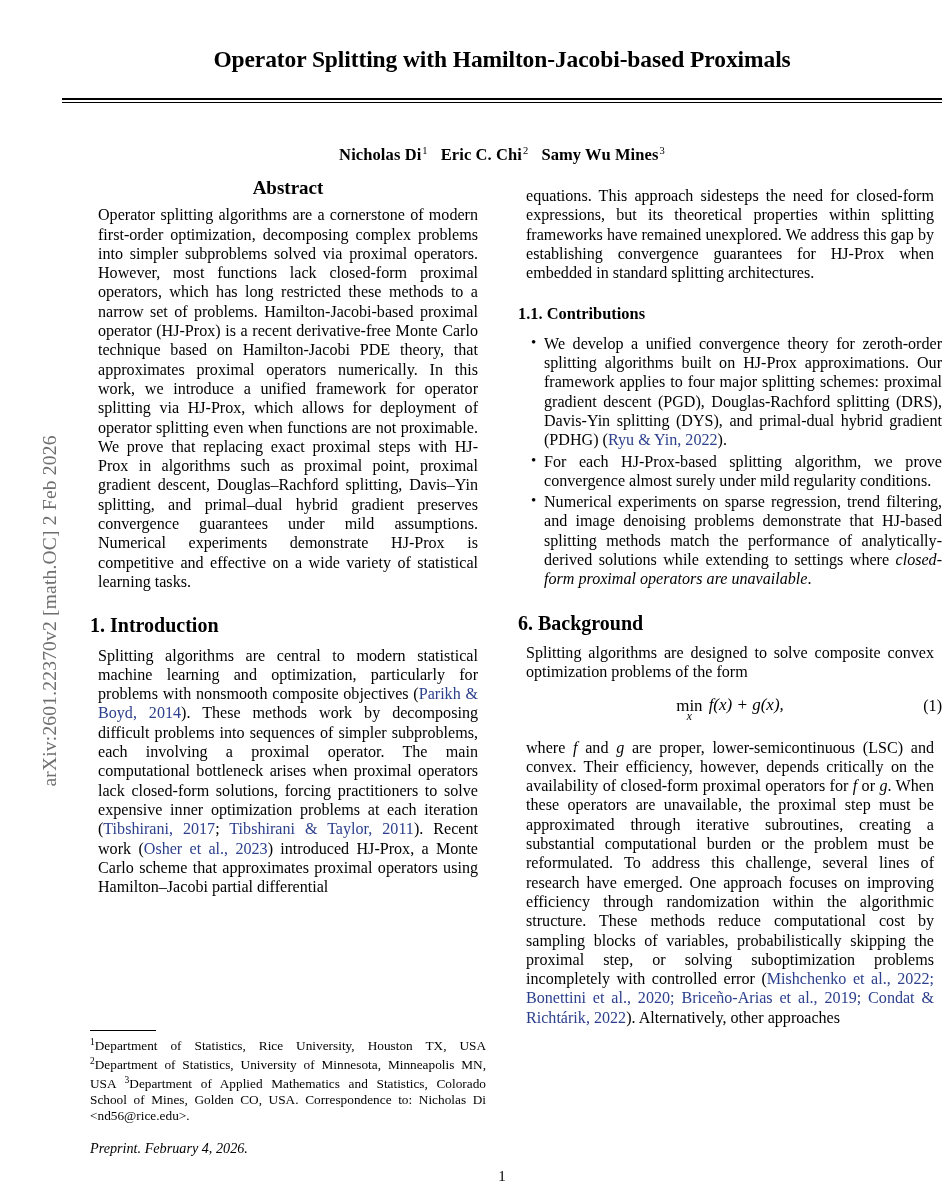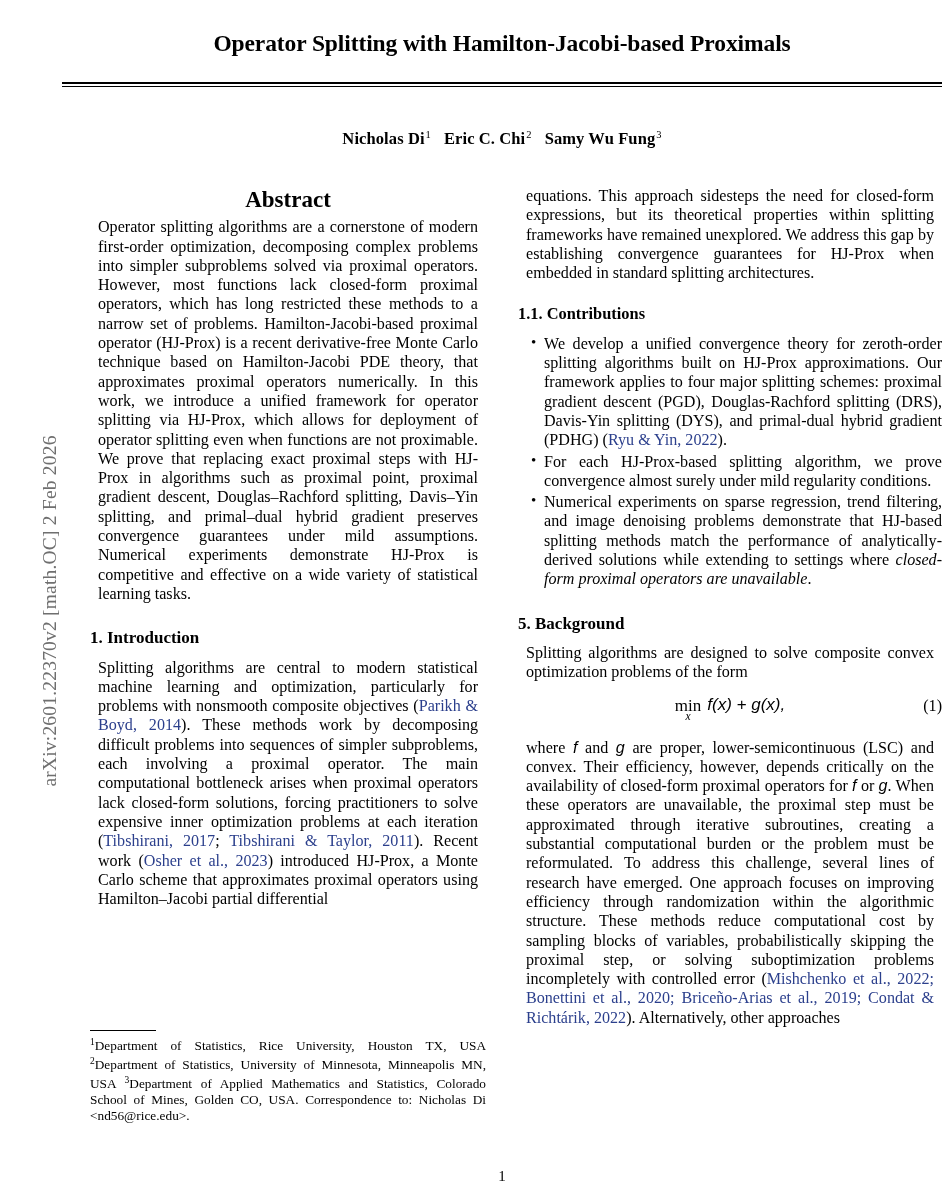--- a/index.html
+++ b/index.html
@@ -40,21 +40,21 @@
     width: 880px;
     height: 1200px;
   }
 
   
   .title {
     text-align: center;
     font-weight: bold;
     font-size: 23.5px;
     letter-spacing: -0.1px;
-    margin-top: 29px;
+    margin-top: 45px;
     line-height: 1.2;
   }
   .rule-double {
     margin-top: 25px;
     border-top: 2.0px solid #000;
     border-bottom: 1.0px solid #000;
     height: 1.6px;
     width: 880px;
   }
 
@@ -90,41 +90,41 @@
     text-align: justify;
     text-justify: inter-word;
     hyphens: manual;
   }
   .col-left  { left: 28px; }
   .col-right { left: 456px; width: 424px; }
 
   .abstract-head {
     text-align: center;
     font-weight: bold;
-    font-size: 23px;
-    margin: 12px 0 8px 0;
+    font-size: 19px;
+    margin: 0 0 8px 0;
   }
   p { margin: 8px; }
 
   .sec-head {
     font-weight: bold;
-    font-size: 17px;
+    font-size: 20px;
     margin: 25px 0 10px 0;
     text-align: left;
   }
   .subsec-head {
     font-weight: bold;
     font-size: 16.4px;
     margin: 22px 0 10px 0;
     text-align: left;
   }
   .cite { color: #2b3f8c; }
   .ital { font-style: italic; }
   .mathit {
-    font-family: Liberation Sans, sans-serif;
+    font-family: Liberation Serif, serif;
     font-style: italic;
   }
 
   ul.bullets {
     margin: 9px 0 0 0;
     padding: 0 0 0 15px;
     list-style: none;
   }
   ul.bullets li {
     position: relative;
@@ -216,21 +216,21 @@
 
 <div class="arxiv-stamp">arXiv:2601.22370v2  [math.OC]  2 Feb 2026</div>
 
 <div class="page">
 
   <div class="title">Operator Splitting with Hamilton-Jacobi-based Proximals</div>
 
   <div class="rule-double"></div>
 
   <div class="authors">
-    <span><span>Nicholas Di</span><span class="sup">1</span></span><span class="gap"></span><span><span>Eric C. Chi</span><span class="sup">2</span></span><span class="gap"></span><span><span>Samy Wu Fung</span><span class="sup">3</span></span>
+    <span><span>Nicholas Di</span><span class="sup">1</span></span><span class="gap"></span><span><span>Eric C. Chi</span><span class="sup">2</span></span><span class="gap"></span><span><span>Samy Wu Mines</span><span class="sup">3</span></span>
   </div>
 
   <div class="columns">
 
     <div class="col col-left">
 
       <div class="abstract-head">Abstract</div>
       <p>Operator splitting algorithms are a cornerstone of modern first-order optimization, decomposing complex problems into simpler subproblems solved via proximal operators. However, most functions lack closed-form proximal operators, which has long restricted these methods to a narrow set of problems. Hamilton-Jacobi-based proximal operator (HJ-Prox) is a recent derivative-free Monte Carlo technique based on Hamilton-Jacobi PDE theory, that approximates proximal operators numerically. In this work, we introduce a unified framework for operator splitting via HJ-Prox, which allows for deployment of operator splitting even when functions are not proximable. We prove that replacing exact proximal steps with HJ-Prox in algorithms such as proximal point, proximal gradient descent, Douglas–Rachford splitting, Davis–Yin splitting, and primal–dual hybrid gradient preserves convergence guarantees under mild assumptions. Numerical experiments demonstrate HJ-Prox is competitive and effective on a wide variety of statistical learning tasks.</p>
 
       <div class="sec-head">1. Introduction</div>
@@ -245,35 +245,36 @@
 
       <div class="subsec-head">1.1. Contributions</div>
 
 
       <ul class="bullets">
         <li><span>We develop a unified convergence theory for zeroth-order splitting algorithms built on HJ-Prox approximations. Our framework applies to four major splitting schemes: proximal gradient descent (PGD), Douglas-Rachford splitting (DRS), Davis-Yin splitting (DYS), and primal-dual hybrid gradient (PDHG) (</span><span class="cite">Ryu &amp; Yin, 2022</span><span>).</span></li>
         <li><span>For each HJ-Prox-based splitting algorithm, we prove convergence almost surely under mild regularity conditions.</span></li>
         <li><span>Numerical experiments on sparse regression, trend filtering, and image denoising problems demonstrate that HJ-based splitting methods match the performance of analytically-derived solutions while extending to settings where </span><span class="ital">closed-form proximal operators are unavailable</span><span>.</span></li>
       </ul>
 
-      <div class="sec-head">5. Background</div>
+      <div class="sec-head">6. Background</div>
 
       <p>Splitting algorithms are designed to solve composite convex optimization problems of the form</p>
 
       <div class="equation-row">
         <div class="equation"><span class="minop"><span>min</span><span class="sub">x</span></span><span class="mathit" style="margin-left:6px;">f(x) + g(x),</span></div>
         <div class="eqno">(1)</div>
       </div>
 
       <p><span>where </span><span class="mathit">f</span><span> and </span><span class="mathit">g</span><span> are proper, lower-semicontinuous (LSC) and convex. Their efficiency, however, depends critically on the availability of closed-form proximal operators for </span><span class="mathit">f</span><span> or </span><span class="mathit">g</span><span>. When these operators are unavailable, the proximal step must be approximated through iterative subroutines, creating a substantial computational burden or the problem must be reformulated. To address this challenge, several lines of research have emerged. One approach focuses on improving efficiency through randomization within the algorithmic structure. These methods reduce computational cost by sampling blocks of variables, probabilistically skipping the proximal step, or solving suboptimization problems incompletely with controlled error (</span><span class="cite">Mishchenko et al., 2022; Bonettini et al., 2020; Briceño-Arias et al., 2019; Condat &amp; Richtárik, 2022</span><span>). Alternatively, other approaches</span></p>
 
     </div>
 
   </div>
 
   <div class="footnote-wrap">
     <div class="footnote-rule"></div>
     <div class="footnote"><span class="sup">1</span><span>Department of Statistics, Rice University, Houston TX, USA </span><span class="sup">2</span><span>Department of Statistics, University of Minnesota, Minneapolis MN, USA </span><span class="sup">3</span><span>Department of Applied Mathematics and Statistics, Colorado School of Mines, Golden CO, USA. Correspondence to: Nicholas Di &lt;nd56@rice.edu&gt;.</span></div>
+    <div class="preprint">Preprint. February 4, 2026.</div>
   </div>
 
   <div class="page-number">1</div>
 
 </div>
 
 </body></html>

